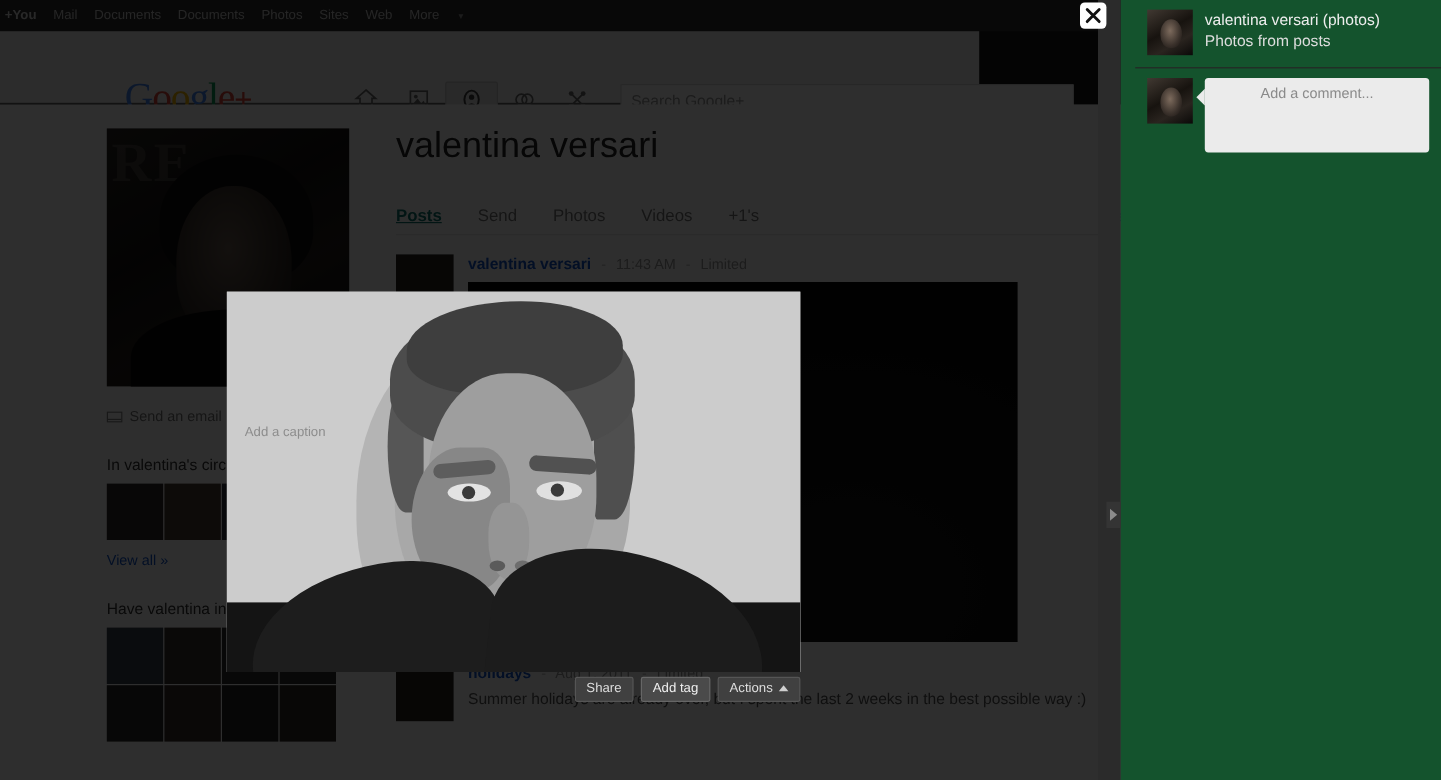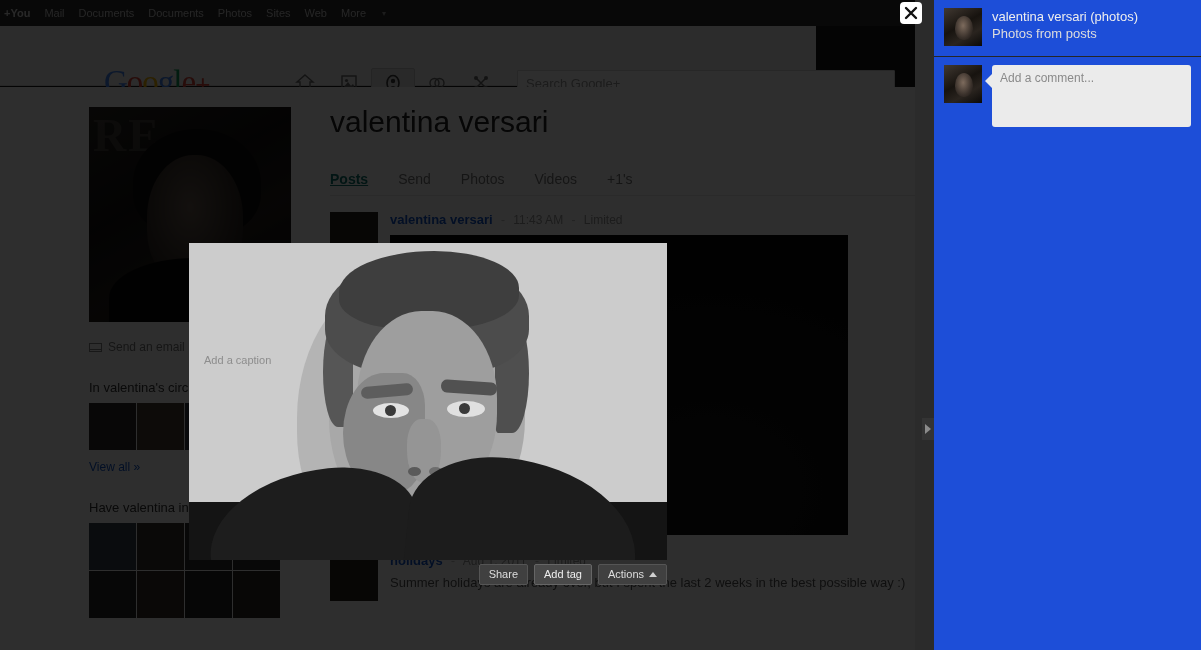--- a/index.html
+++ b/index.html
@@ -114,40 +114,40 @@
   .post-head .author { color: #15c; font-weight: bold; font-size: 13px; }
   .post-head .sep { margin: 0 5px; color: #bbb; }
   .post-img { margin-top: 8px; width: 458px; height: 300px; background:
       radial-gradient(ellipse at 70% 85%, #151515 0%, #0a0a0a 55%, #070707 100%); }
   .post2 { margin-top: 18px; display: flex; gap: 12px; }
   .post-text { margin-top: 6px; font-size: 13px; color: #555; line-height: 1.4; }
 
   
   #overlay-right {
     position: absolute; left: 934px; top: 0; width: 267px; height: 650px;
-    background: #1d4ed8; z-index: 60;
+    background: #14532d; z-index: 60; padding-left: 12px;
   }
   .cmt-header { display: flex; gap: 10px; padding: 8px 10px 10px 10px; }
   .cmt-avatar {
     width: 38px; height: 38px; flex: 0 0 38px;
     background: linear-gradient(150deg,#413932 0%, #17130f 45%, #2a241f 70%, #0a0908 100%);
     position: relative; overflow: hidden;
   }
   .cmt-avatar:after {
     content:""; position:absolute; left:11px; top:8px; width:18px; height:24px;
     border-radius: 50% 50% 45% 45%;
     background: radial-gradient(ellipse at 45% 40%, #7d6b5d 0%, #3a312b 60%, #15110f 100%);
   }
   .cmt-title { color: #eee; font-size: 13px; line-height: 17px; }
   .cmt-sub { color: #ddd; font-size: 13px; line-height: 17px; }
   .cmt-divider { height: 1px; background: #262626; }
   .cmt-box-row { display: flex; gap: 4px; padding: 8px 10px 10px 10px; align-items: flex-start; }
   .bubble {
     position: relative; flex: 1; min-height: 62px; background: #ebebeb;
-    border-radius: 3px; padding: 6px 8px; color: #8a8a8a; font-size: 12px; margin-left: 6px;
+    border-radius: 3px; padding: 6px 8px; color: #8a8a8a; font-size: 12px; margin-left: 6px; text-align: center;
   }
   .bubble:before {
     content:""; position:absolute; left:-7px; top: 9px;
     border-top: 7px solid transparent; border-bottom: 7px solid transparent;
     border-right: 7px solid #ebebeb;
   }
 
   
   #close-btn {
     position: absolute; left: 900px; top: 2px; width: 22px; height: 22px; z-index: 80;

